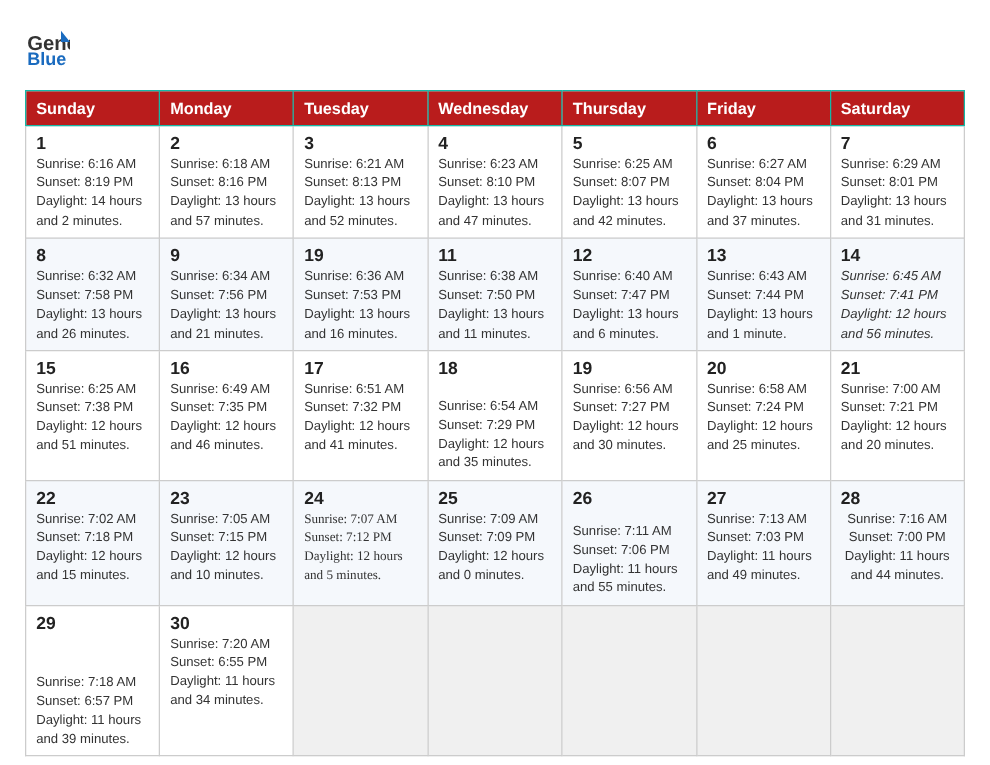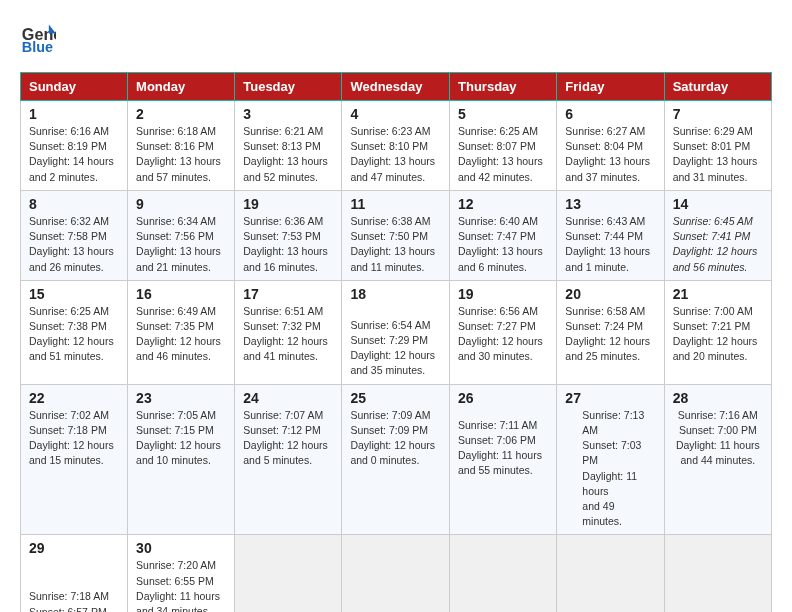--- a/index.html
+++ b/index.html
@@ -276,42 +276,42 @@
         </td>
         <td>
           <span class="day-num">23</span>
           <div class="day-info" style="white-space: pre-line;">Sunrise: 7:05 AM
 Sunset: 7:15 PM
 Daylight: 12 hours
 and 10 minutes.</div>
         </td>
         <td>
           <span class="day-num">24</span>
-          <div class="day-info" style="white-space: pre-line;">Sunrise: 7:07 AM
+          <div class="day-info" style="white-space: pre-line; font-family: Liberation Serif, serif;">Sunrise: 7:07 AM
 Sunset: 7:12 PM
 Daylight: 12 hours
 and 5 minutes.</div>
         </td>
         <td>
           <span class="day-num">25</span>
           <div class="day-info" style="white-space: pre-line;">Sunrise: 7:09 AM
 Sunset: 7:09 PM
 Daylight: 12 hours
 and 0 minutes.</div>
         </td>
         <td>
           <span class="day-num">26</span>
           <div class="day-info" style="white-space: pre-line; margin-top: 12px;">Sunrise: 7:11 AM
 Sunset: 7:06 PM
 Daylight: 11 hours
 and 55 minutes.</div>
         </td>
         <td>
           <span class="day-num">27</span>
-          <div class="day-info" style="white-space: pre-line; margin-left: 17px;">Sunrise: 7:13 AM
+          <div class="day-info" style="white-space: pre-line;">Sunrise: 7:13 AM
 Sunset: 7:03 PM
 Daylight: 11 hours
 and 49 minutes.</div>
         </td>
         <td>
           <span class="day-num">28</span>
           <div class="day-info" style="white-space: pre-line; text-align: center;">Sunrise: 7:16 AM
 Sunset: 7:00 PM
 Daylight: 11 hours
 and 44 minutes.</div>

